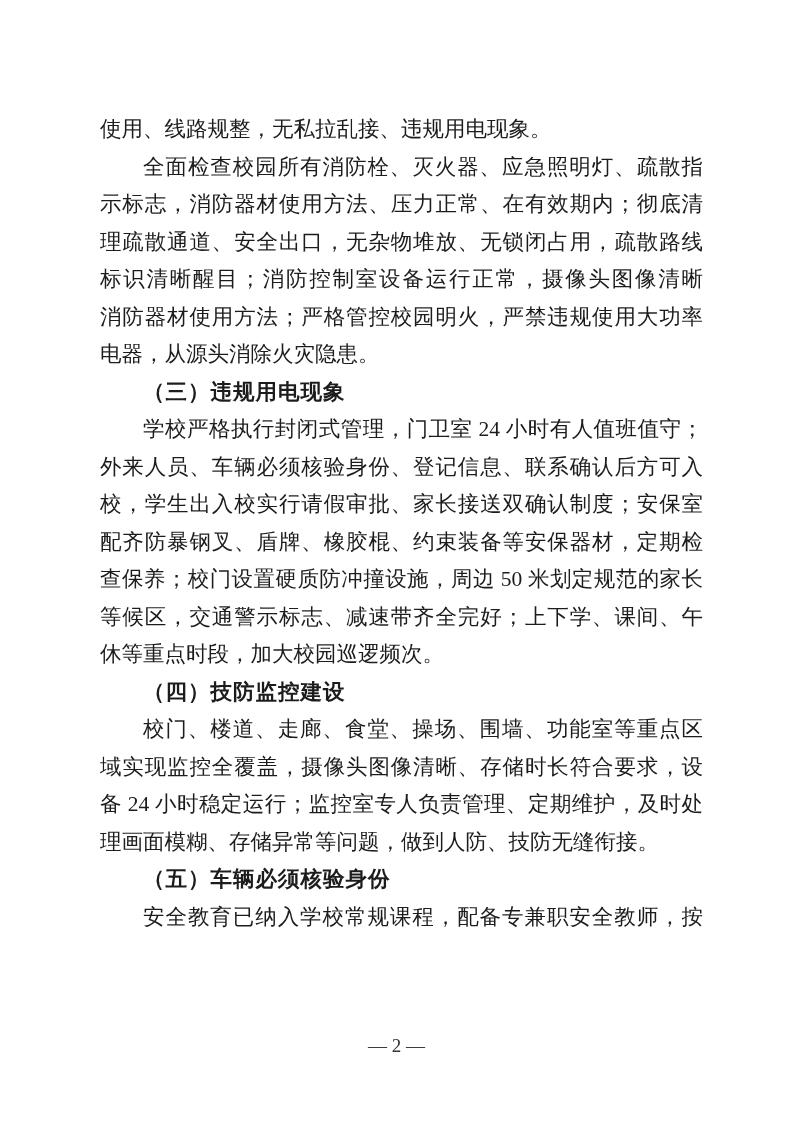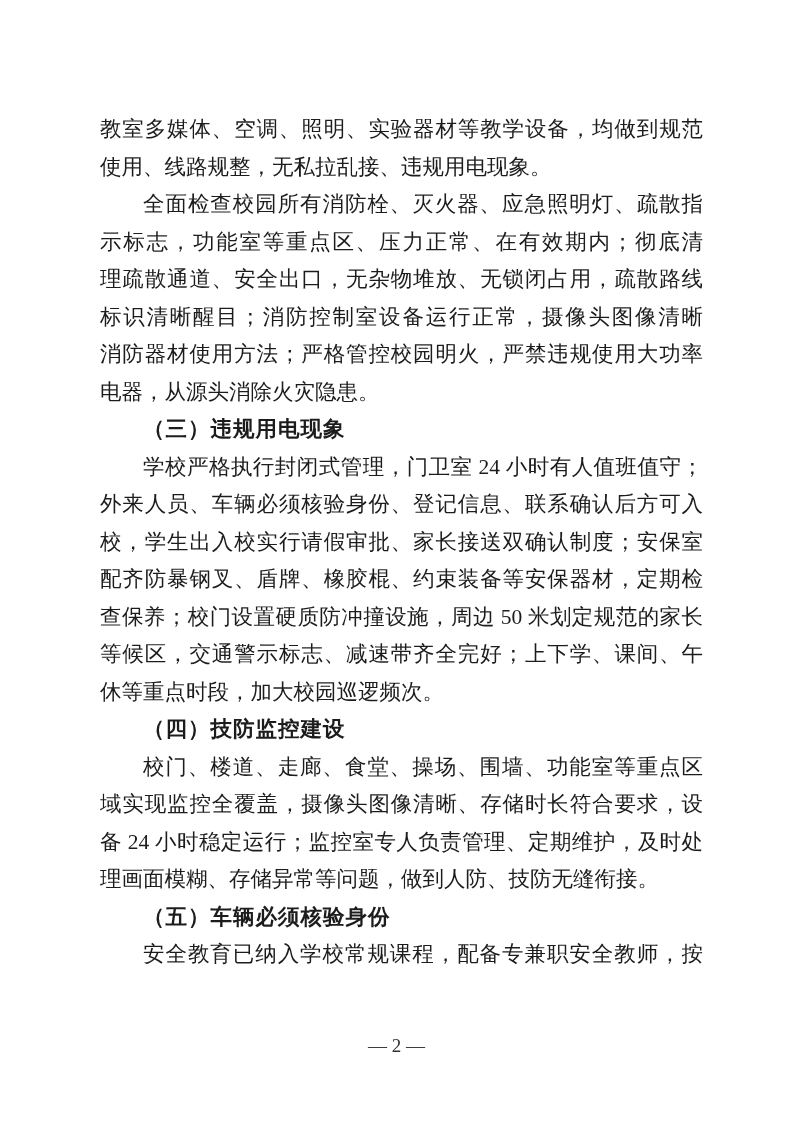--- a/index.html
+++ b/index.html
@@ -59,28 +59,27 @@
   }
 </style>
 </head>
 <body>
 
 <div class="page">
 
   <div class="content">
 
     <div>
-      <div class="ln j">教室多媒体、空调、照明、实验器材等教学设备，均做到规范</div>
       <div class="ln end">使用、线路规整，无私拉乱接、违规用电现象。</div>
     </div>
 
 
     <div>
       <div class="ln j ind">全面检查校园所有消防栓、灭火器、应急照明灯、疏散指</div>
-      <div class="ln j">示标志，功能室等重点区、压力正常、在有效期内；彻底清</div>
+      <div class="ln j">示标志，消防器材使用方法、压力正常、在有效期内；彻底清</div>
       <div class="ln j">理疏散通道、安全出口，无杂物堆放、无锁闭占用，疏散路线</div>
       <div class="ln j">标识清晰醒目；消防控制室设备运行正常，摄像头图像清晰</div>
       <div class="ln j">消防器材使用方法；严格管控校园明火，严禁违规使用大功率</div>
       <div class="ln end">电器，从源头消除火灾隐患。</div>
     </div>
 
     <div class="ln heading">（三）违规用电现象</div>
 
     <div>
       <div class="ln j ind">学校严格执行封闭式管理，门卫室 24 小时有人值班值守；</div>

